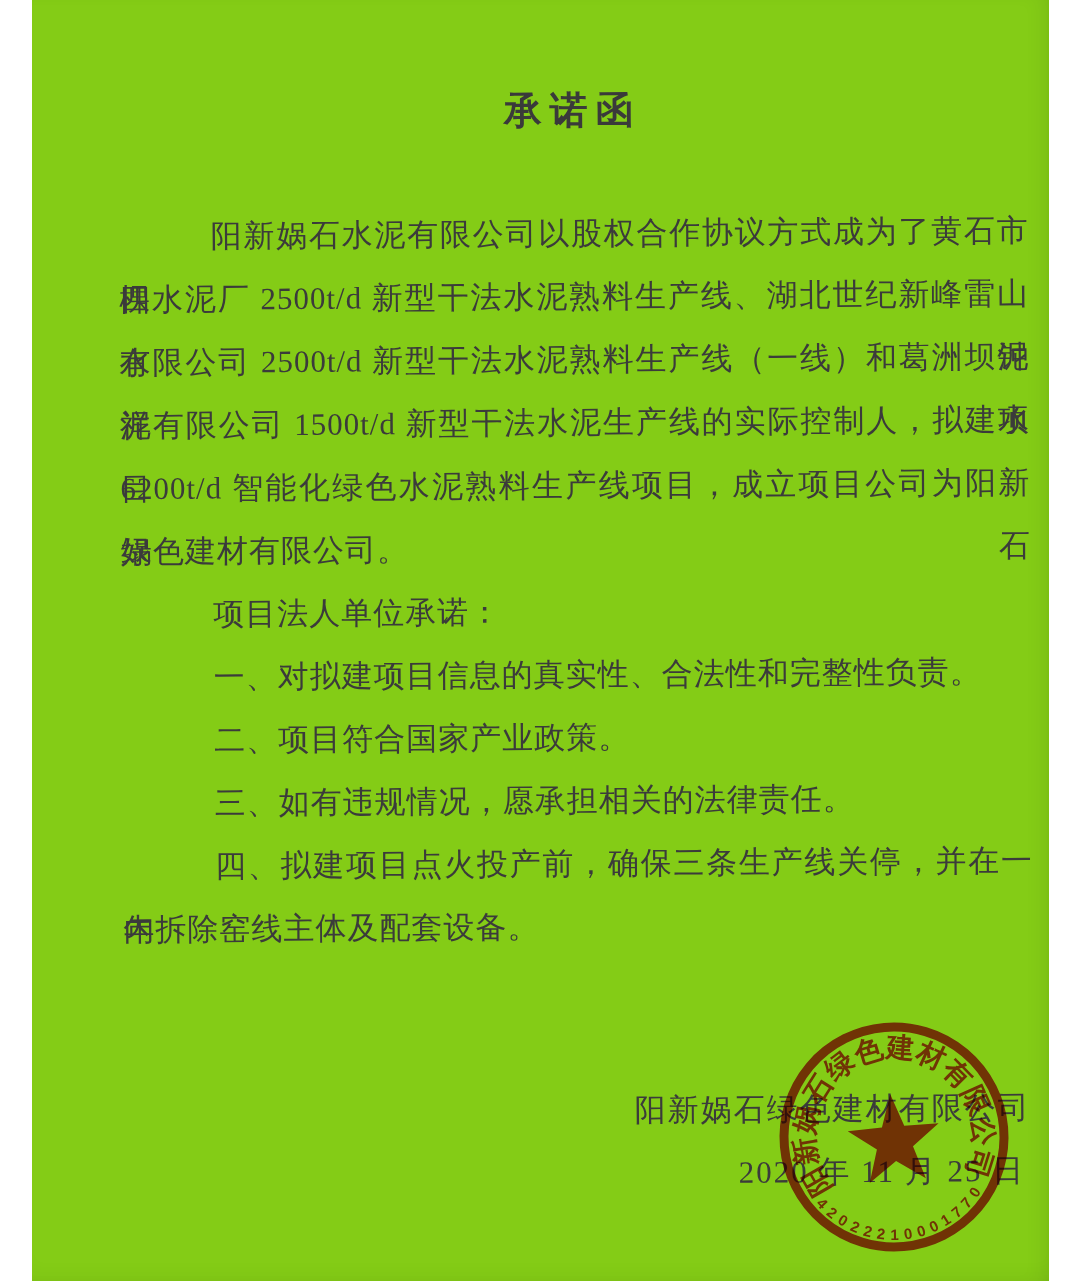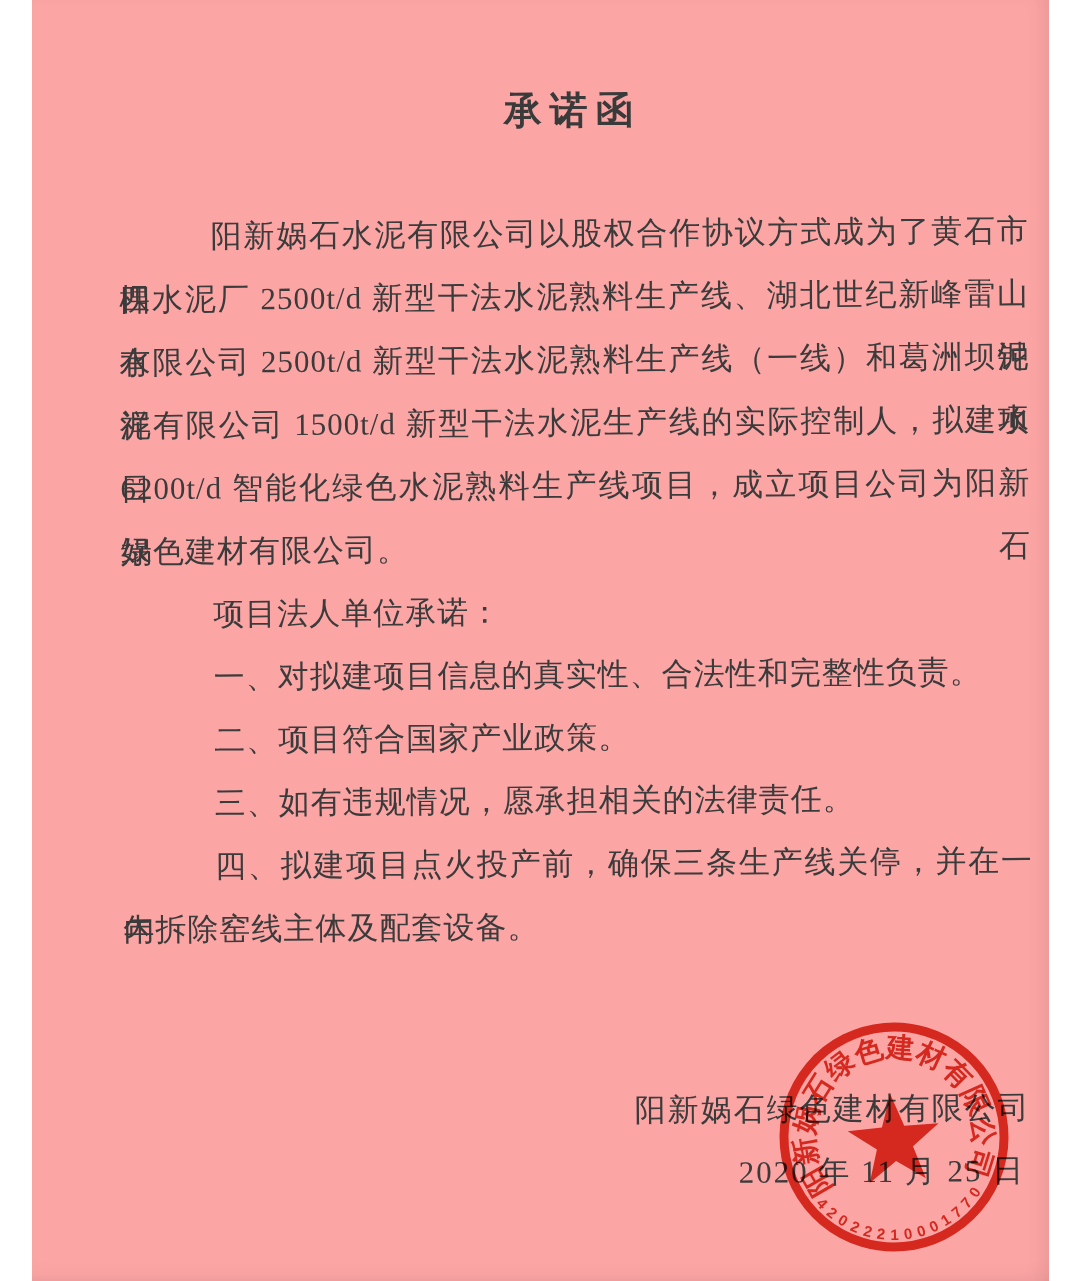--- a/index.html
+++ b/index.html
@@ -5,21 +5,21 @@
   html, body {
     margin: 0;
     padding: 0;
     background: #ffffff;
   }
   .page {
     position: relative;
     width: 995px;
     height: 1281px;
     margin: 0 auto;
-    background: #fca5a5;
+    background: #84cc16;
     overflow: hidden;
     font-family: "Liberation Serif", "DejaVu Serif", serif;
     color: #383838;
     box-shadow: inset -16px 0 22px -14px rgba(0,0,0,0.10),
                 inset 0 -16px 22px -14px rgba(0,0,0,0.06);
     padding-left: 22px;
   }
   .content {
     position: absolute;
     left: 85px;

